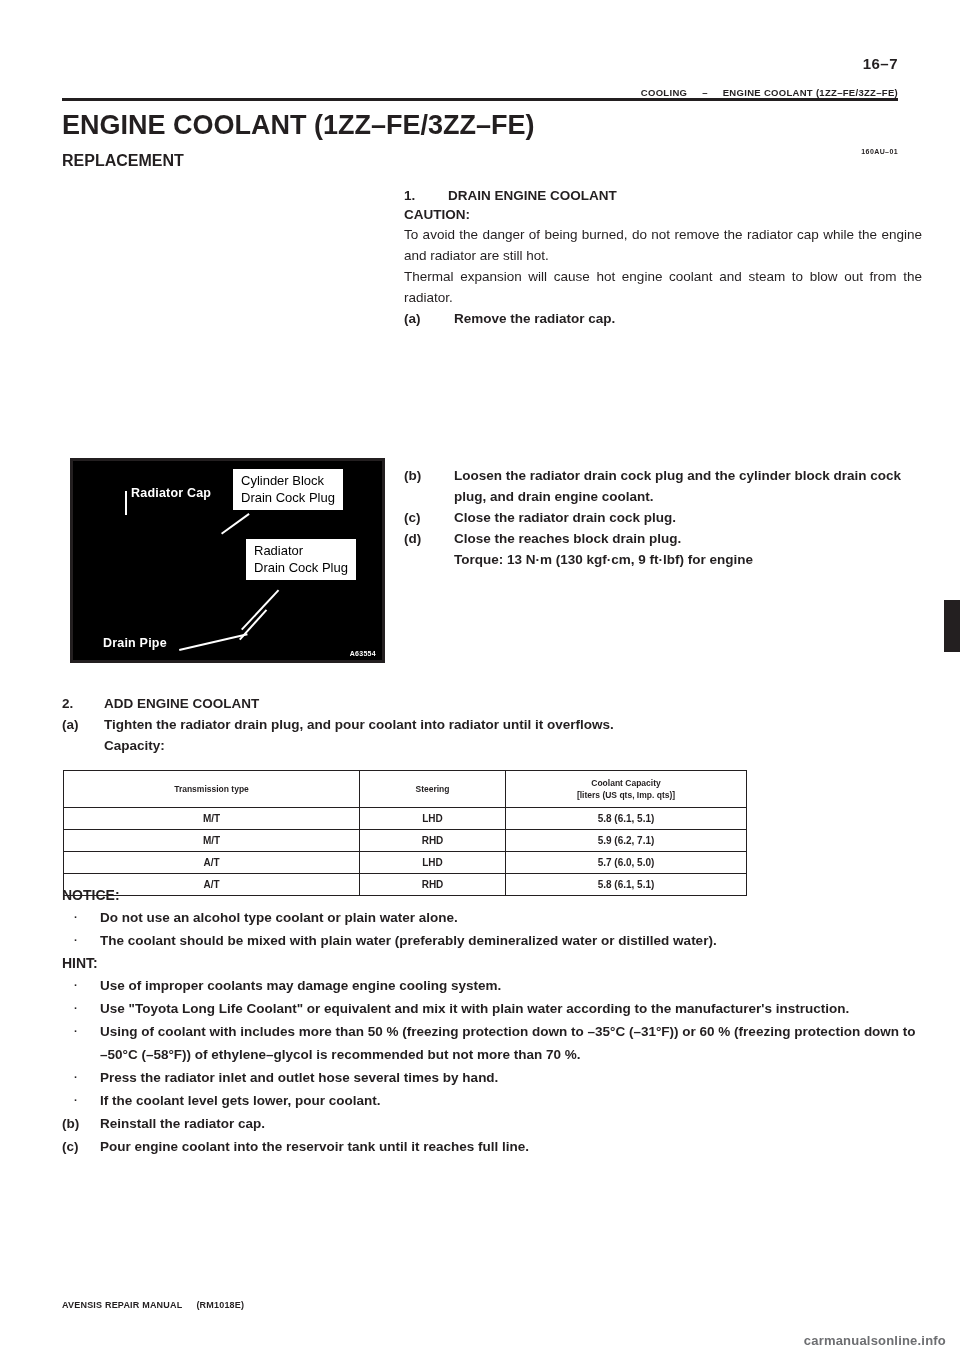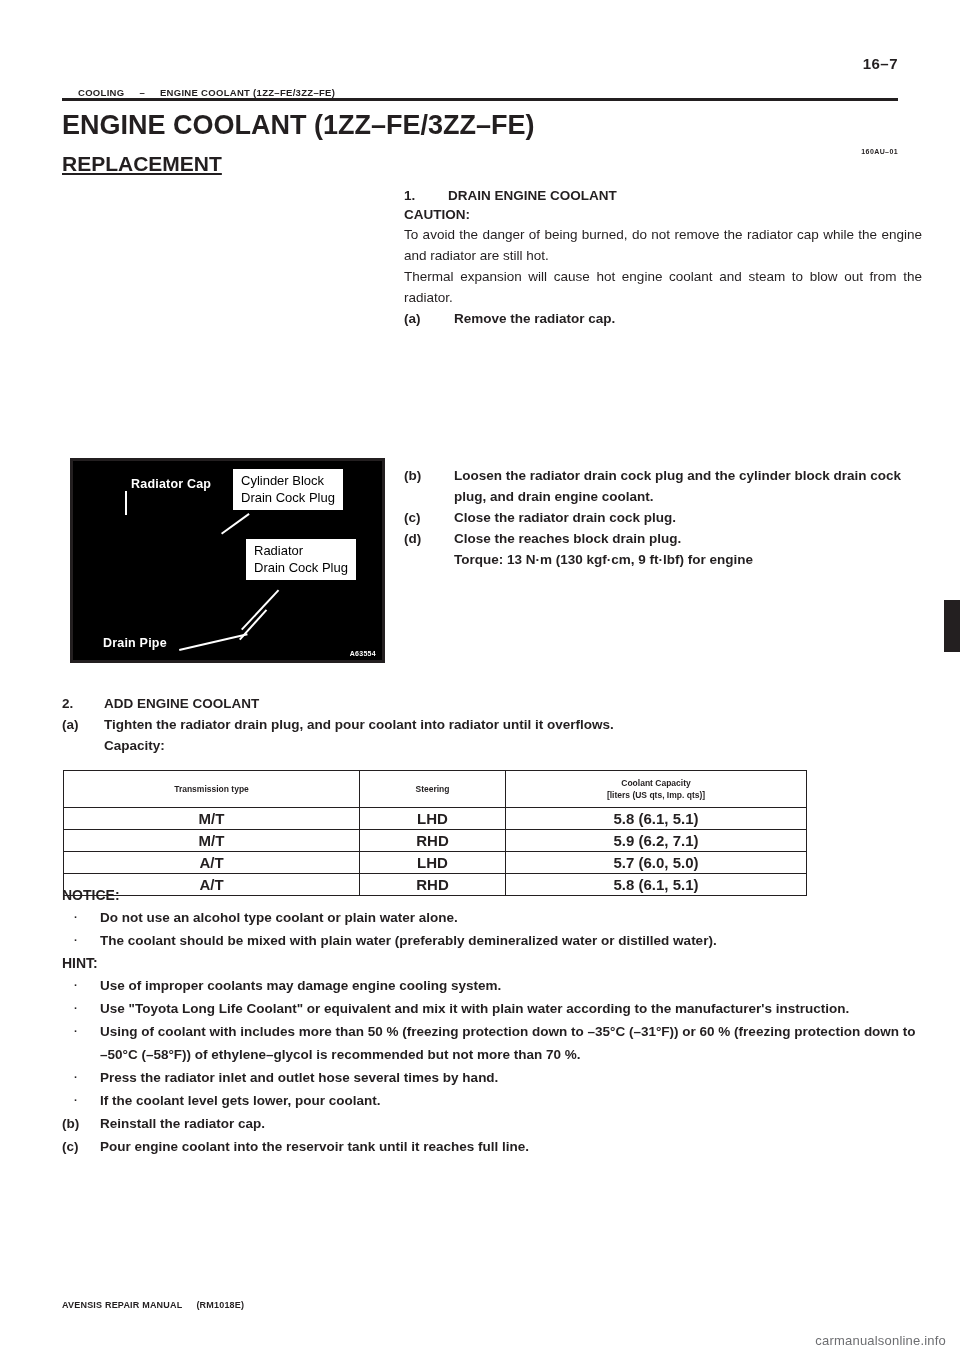--- a/index.html
+++ b/index.html
@@ -29,25 +29,25 @@
     position: absolute;
     right: 62px;
     top: 55px;
     font-size: 15px;
     font-weight: bold;
     letter-spacing: 0.5px;
     text-align: center;
   }
   .header-row {
     position: absolute;
-    left: 78px;
+    left: 60px;
     right: 62px;
     top: 82px;
     height: 16px;
-    text-align: left;
+    text-align: right;
   }
   .header-title {
     font-size: 9.5px;
     font-weight: bold;
     letter-spacing: 0.3px;
     white-space: nowrap;
   }
   .header-sep {
     display: inline-block;
     padding: 0 12px;
@@ -67,23 +67,22 @@
     left: 62px;
     top: 110px;
     font-size: 27px;
     font-weight: bold;
     letter-spacing: 0px;
   }
   .doc-subtitle {
     position: absolute;
     left: 62px;
     top: 152px;
-    font-size: 21px;
-    font-weight: bold;
-    text-decoration: underline;
+    font-size: 16px;
+    font-weight: bold;
   }
   .ref-code {
     position: absolute;
     right: 62px;
     top: 148px;
     font-size: 7px;
     font-weight: bold;
     letter-spacing: 0.4px;
     color: #231f20;
   }
@@ -209,40 +208,40 @@
     line-height: 21px;
     display: flex;
   }
   .sec2 .row .lbl { width: 42px; flex: 0 0 42px; }
 
   
   table.cap-table {
     position: absolute;
     left: 63px;
     top: 770px;
-    width: 744px;
+    width: 684px;
     border-collapse: collapse;
     table-layout: fixed;
   }
   table.cap-table td, table.cap-table th {
     border: 1.5px solid #231f20;
     text-align: center;
     font-weight: bold;
     color: #231f20;
     padding: 0;
   }
   table.cap-table th {
     height: 36px;
     font-size: 8.5px;
     line-height: 12px;
     font-weight: bold;
   }
   table.cap-table td {
     height: 21px;
-    font-size: 15px;
+    font-size: 10px;
   }
   .col-a { width: 295px; }
   .col-b { width: 145px; }
   .col-c { width: auto; }
 
   
   .notes {
     position: absolute;
     left: 62px;
     top: 884px;
@@ -302,20 +301,21 @@
 
   
   .watermark {
     position: absolute;
     right: 14px;
     bottom: 10px;
     font-size: 13px;
     color: #6d6e71;
     letter-spacing: 0.2px;
     font-family: "Liberation Sans", sans-serif;
+    font-weight: bold;
   }
 </style>
 </head>
 <body>
 
 <div class="page">
 
   <div class="page-number">16–7</div>
 
   <div class="header-row">
@@ -355,21 +355,21 @@
     </div>
     <div class="sub-item">
       <span class="lbl">(d)</span>
       <span class="txt">Close the reaches block drain plug.</span>
     </div>
     <div class="torque-line">Torque: 13 N·m (130 kgf·cm, 9 ft·lbf) for engine</div>
   </div>
 
   <div class="figure">
 
-    <div class="fig-label-white" style="left:14px; top:16px;margin-left:44px;">Radiator Cap</div>
+    <div class="fig-label-white" style="left:14px; top:25px;margin-left:44px;">Radiator Cap</div>
 
     <div class="fig-line" style="left:52px; top:30px; width:2px; height:24px;"></div>
 
     <div class="fig-label-white" style="left:30px; bottom:10px;">Drain Pipe</div>
 
     <div class="fig-line" style="left:106px; top:188px; width:70px; height:2px; transform: rotate(-13deg);"></div>
     <div class="fig-line" style="left:166px; top:178px; width:40px; height:2px; transform: rotate(-48deg);"></div>
 
     <div class="fig-callout" style="left:160px; top:8px;">
       <div>Cylinder Block</div>

